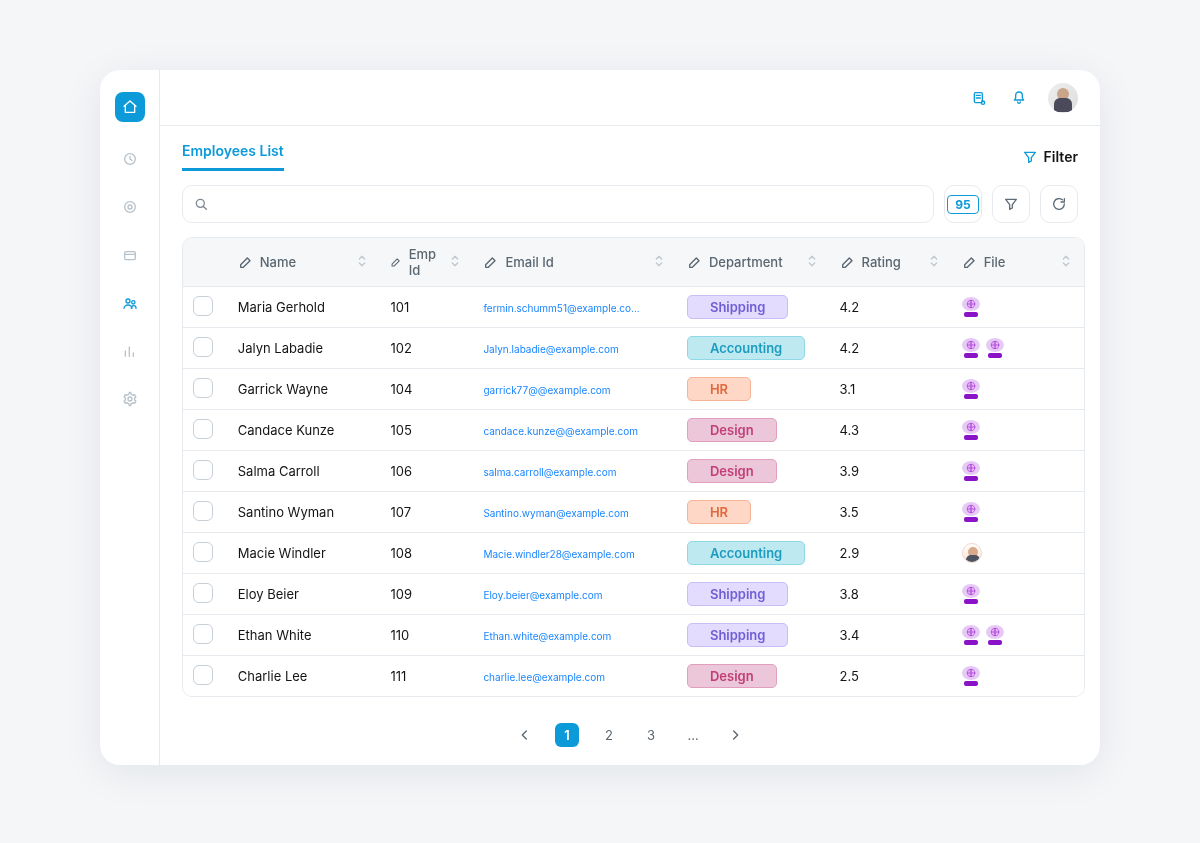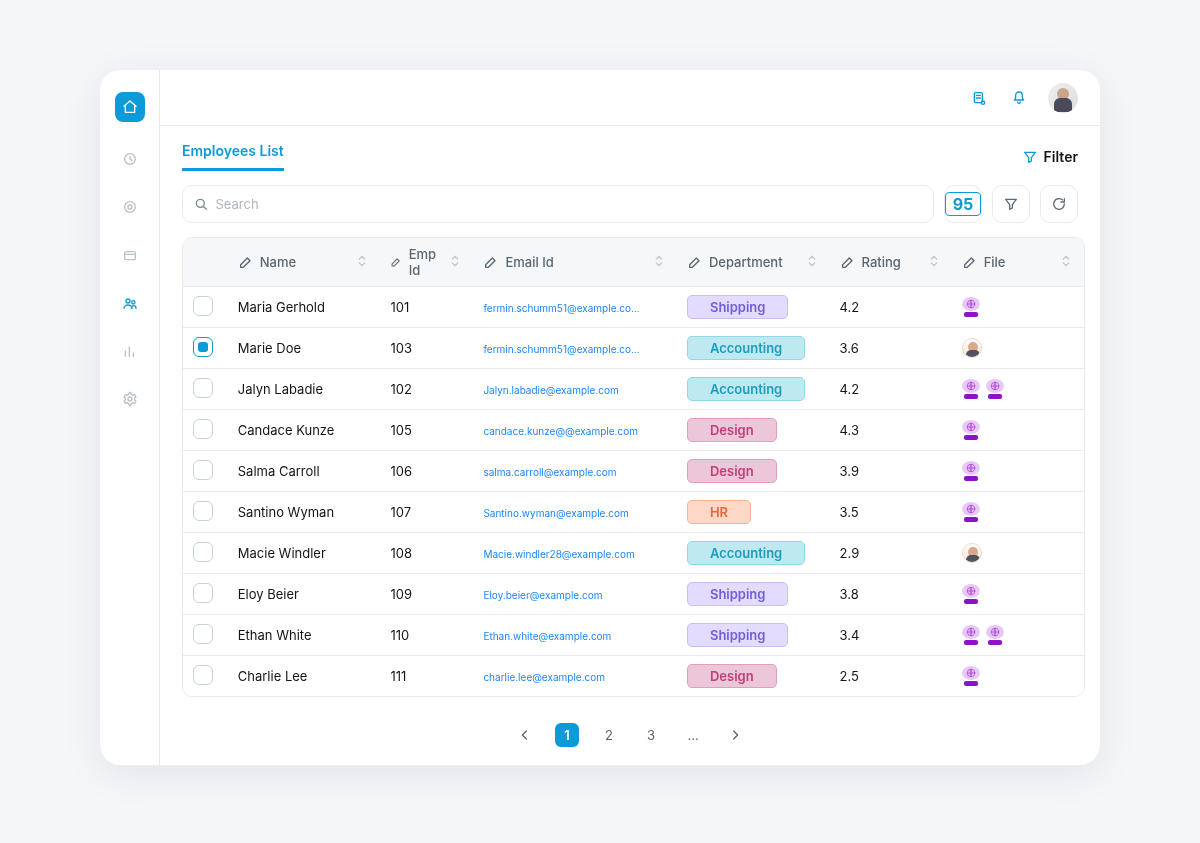--- a/index.html
+++ b/index.html
@@ -37,21 +37,21 @@
   .tab{color:var(--blue);font-weight:600;font-size:14px;padding-bottom:9px;border-bottom:3px solid var(--blue)}
   .filterbtn{display:flex;align-items:center;gap:6px;color:var(--ink);font-size:14px;font-weight:600;cursor:pointer}
   .filterbtn svg{color:var(--blue)}
   
   .toolbar{padding:14px 22px;display:flex;gap:10px;}
   .search{flex:1;height:38px;border:1px solid var(--border);border-radius:10px;display:flex;align-items:center;padding:0 10px;color:var(--muted)}
   .search input{border:none;outline:none;flex:1;font-size:13px;color:var(--ink);background:transparent}
   .search input::placeholder{color:#aeb7bf}
   .toolbtn{width:38px;height:38px;border:1px solid var(--border);border-radius:10px;display:flex;align-items:center;justify-content:center;color:#5d6b76;cursor:pointer}
   .count{width:38px;height:38px;border:1px solid var(--border);border-radius:10px;display:flex;align-items:center;justify-content:center;}
-  .count span{border:1.5px solid var(--blue);color:var(--blue);padding:1px 7px;border-radius:4px;font-size:16px;font-weight:700}
+  .count span{border:1.5px solid var(--blue);color:var(--blue);padding:1px 7px;border-radius:4px;font-size:12px;font-weight:700}
   
   .tablewrap{margin:0 15px 16px 22px;border:1px solid var(--border);border-radius:10px;overflow:hidden}
   table{width:100%;border-collapse:collapse;font-size:13px}
   thead th{background:var(--head);color:#5a6670;font-weight:500;text-align:left;padding:8px 10px;border-bottom:1px solid var(--border);position:relative}
   thead th .hwrap{display:flex;align-items:center;gap:6px;justify-content:flex-start}
   thead th .sort{margin-left:auto;color:#bfc8cf}
   tbody td{padding:8px 10px;border-bottom:1px solid var(--border);vertical-align:middle;background:var(--row);color:var(--ink)}
   tbody tr:last-child td{border-bottom:none}
   td.name{font-weight:400}
   td.email a{color:var(--link);text-decoration:none;font-size:10px}
@@ -165,21 +165,20 @@
       </div>
     </div>
 
     <div class="toolbar">
       <div class="search">
         <svg viewBox="0 0 24 24">
             <circle cx="11" cy="11" r="6"></circle>
             <path d="M20 20l-4-4"></path>
           </svg>
         &nbsp;
-        <input type="text" placeholder="Search" style="">
       </div>
       <div class="count">
         <span>95</span>
       </div>
       <div class="toolbtn">
         <svg viewBox="0 0 24 24">
             <path d="M4 5h16l-6 8v5l-4 2v-7L4 5z"></path>
           </svg>
       </div>
       <div class="toolbtn">
@@ -294,50 +293,58 @@
                         <circle cx="12" cy="12" r="9"></circle>
                         <path d="M3 12h18M12 3c3 3 3 15 0 18M12 3c-3 3-3 15 0 18"></path>
                       </svg>
                     </span>
                     <span class="bot"></span>
                   </span>
                 </div>
               </td>
             </tr>
             <tr>
-              <td><span class="chk checked"></span></td>
-              <td class="name">Marie Doe</td>
-              <td>103</td>
-              <td class="email"><a href="#">fermin.schumm51@example.co...</a></td>
-              <td><span class="dept Accounting">Accounting</span></td>
-              <td>3.6</td>
-              <td>
-                <div class="filecell">
-                  <span class="fface"></span>
-                </div>
-              </td>
-            </tr>
-            <tr>
               <td><span class="chk"></span></td>
               <td class="name">Jalyn Labadie</td>
               <td>102</td>
               <td class="email"><a href="#">Jalyn.labadie@example.com</a></td>
               <td><span class="dept Accounting">Accounting</span></td>
               <td>4.2</td>
               <td>
                 <div class="filecell">
                   <span class="fchip">
                     <span class="top">
                       <svg viewBox="0 0 24 24" style="width:10px;height:10px">
                         <circle cx="12" cy="12" r="9"></circle>
                         <path d="M3 12h18M12 3c3 3 3 15 0 18M12 3c-3 3-3 15 0 18"></path>
                       </svg>
                     </span>
                     <span class="bot"></span>
                   </span>
+                  <span class="fchip">
+                    <span class="top">
+                      <svg viewBox="0 0 24 24" style="width:10px;height:10px">
+                        <circle cx="12" cy="12" r="9"></circle>
+                        <path d="M3 12h18M12 3c3 3 3 15 0 18M12 3c-3 3-3 15 0 18"></path>
+                      </svg>
+                    </span>
+                    <span class="bot"></span>
+                  </span>
+                </div>
+              </td>
+            </tr>
+            <tr>
+              <td><span class="chk"></span></td>
+              <td class="name">Garrick Wayne</td>
+              <td>104</td>
+              <td class="email"><a href="#">garrick77@@example.com</a></td>
+              <td><span class="dept HR">HR</span></td>
+              <td>3.1</td>
+              <td>
+                <div class="filecell">
                   <span class="fchip">
                     <span class="top">
                       <svg viewBox="0 0 24 24" style="width:10px;height:10px">
                         <circle cx="12" cy="12" r="9"></circle>
                         <path d="M3 12h18M12 3c3 3 3 15 0 18M12 3c-3 3-3 15 0 18"></path>
                       </svg>
                     </span>
                     <span class="bot"></span>
                   </span>
                 </div>

